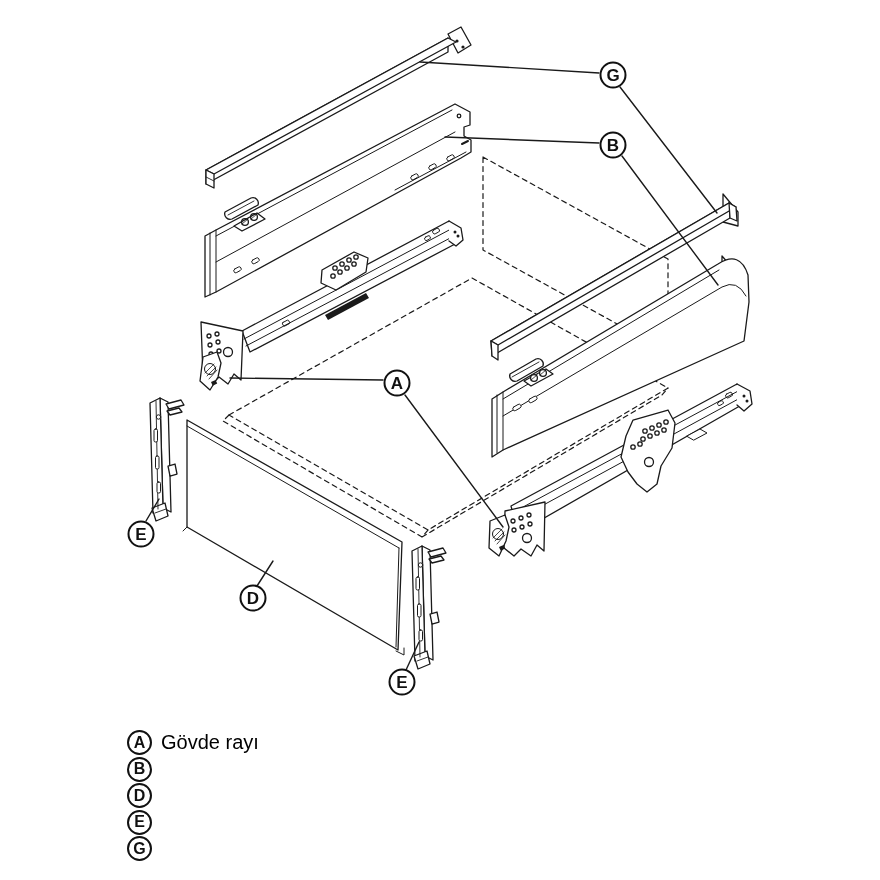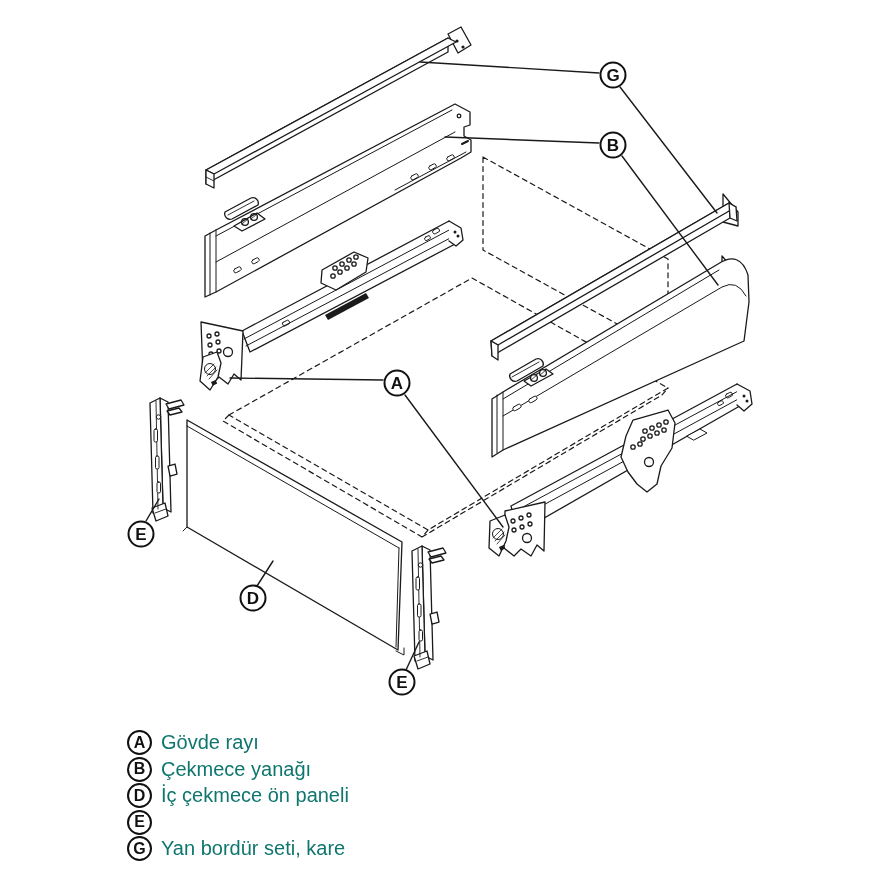--- a/index.html
+++ b/index.html
@@ -10,21 +10,21 @@
   .callout{position:absolute;width:27px;height:27px;border:2.4px solid #111;border-radius:50%;
            background:#fff;display:flex;align-items:center;justify-content:center;
            font-weight:bold;font-size:17px;color:#111;transform:translate(-50%,-50%);
            box-sizing:border-box;line-height:1;}
   
   .legend{position:absolute;left:127px;top:731px;display:flex;flex-direction:column;gap:3px;}
   .legend-row{display:flex;align-items:center;gap:9px;height:23.5px;}
   .legend-badge{width:25px;height:25px;border:2.3px solid #111;border-radius:50%;background:#fff;
                 display:flex;align-items:center;justify-content:center;font-weight:bold;
                 font-size:16px;color:#111;box-sizing:border-box;flex:0 0 auto;line-height:1;}
-  .legend-label{font-size:20px;color:#0f766e;white-space:nowrap;}
+  .legend-label{font-size:20px;color:#000000;white-space:nowrap;}
   svg *{vector-effect:non-scaling-stroke;}
 </style>
 </head>
 <body>
 
 <div class="page">
 
 <svg class="diagram-svg" width="880" height="880" viewBox="0 0 880 880" fill="none" stroke="#1a1a1a" stroke-width="1.3" stroke-linejoin="round" stroke-linecap="round">
 
   <g stroke-dasharray="5,4" stroke-width="1.2">
@@ -222,28 +222,25 @@
       <div class="callout" style="left: 402px; top: 682px;">E</div>
     </div>
 
 <div class="legend" id="legend">
       <div class="legend-row">
         <span class="legend-badge">A</span>
         <span class="legend-label">Gövde rayı</span>
       </div>
       <div class="legend-row">
         <span class="legend-badge">B</span>
-        <span class="legend-label">Çekmece yanağı</span>
       </div>
       <div class="legend-row">
         <span class="legend-badge">D</span>
-        <span class="legend-label">İç çekmece ön paneli</span>
       </div>
       <div class="legend-row">
         <span class="legend-badge">E</span>
       </div>
       <div class="legend-row">
         <span class="legend-badge">G</span>
-        <span class="legend-label">Yan bordür seti, kare</span>
       </div>
     </div>
 
 </div>
 
 </body></html>

